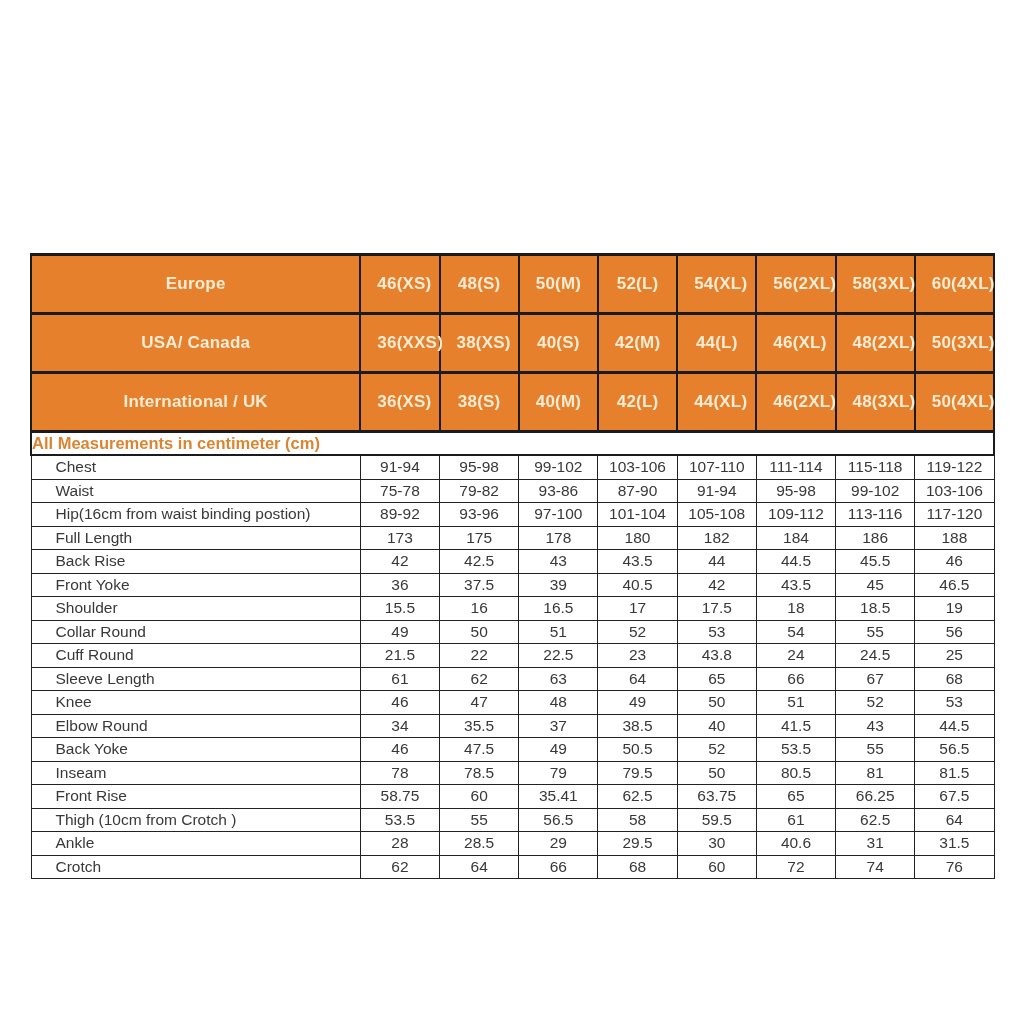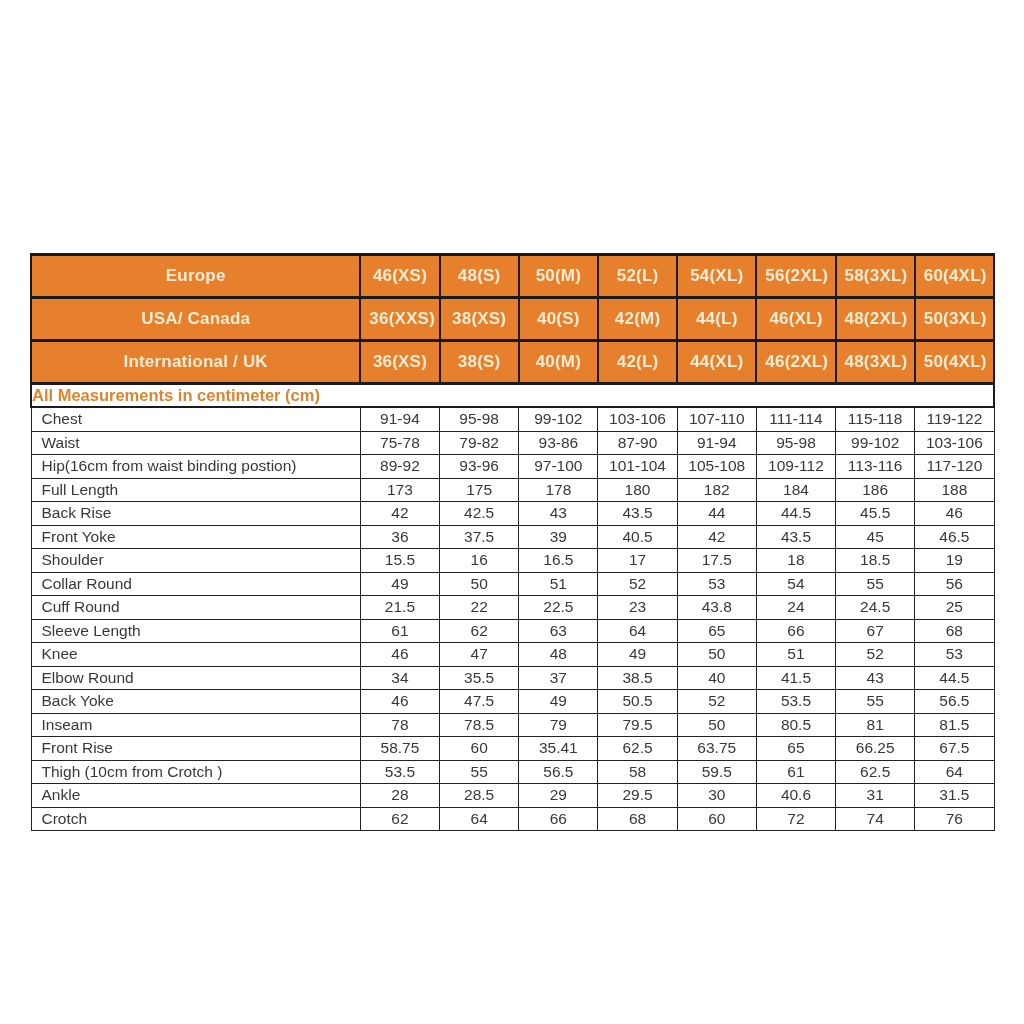--- a/index.html
+++ b/index.html
@@ -35,21 +35,21 @@
     background: var(--header-bg, #E6802C);
     color: var(--header-text, #F6ECD4);
     font-weight: bold;
     font-size: 17px;
     height: 24px;
     text-align: center;
     vertical-align: middle;
     border: 2px solid var(--border, #1B1B1B);
     border-top-width: 3px;
     border-bottom-width: 3px;
-    padding: 8px;
+    padding: 16px;
     letter-spacing: 0.2px;
   }
   
   tr.band td {
     background: #ffffff;
     color: var(--band-text, #DD8430);
     font-weight: bold;
     font-size: 16.5px;
     height: 21px;
     vertical-align: middle;
@@ -62,21 +62,21 @@
     color: var(--cell-text, #383838);
     font-size: 15.5px;
     height: 22.5px;
     text-align: center;
     vertical-align: middle;
     border: 1.8px solid #222222;
     padding: 0;
   }
   tbody.data td.lbl-cell {
     text-align: left;
-    padding-left: 10px;
+    padding-left: 24px;
     font-size: 15.5px;
   }
 </style>
 </head>
 <body>
 
 <div class="page">
   <div class="chart-wrap">
     <table class="size-chart">
       <colgroup>

